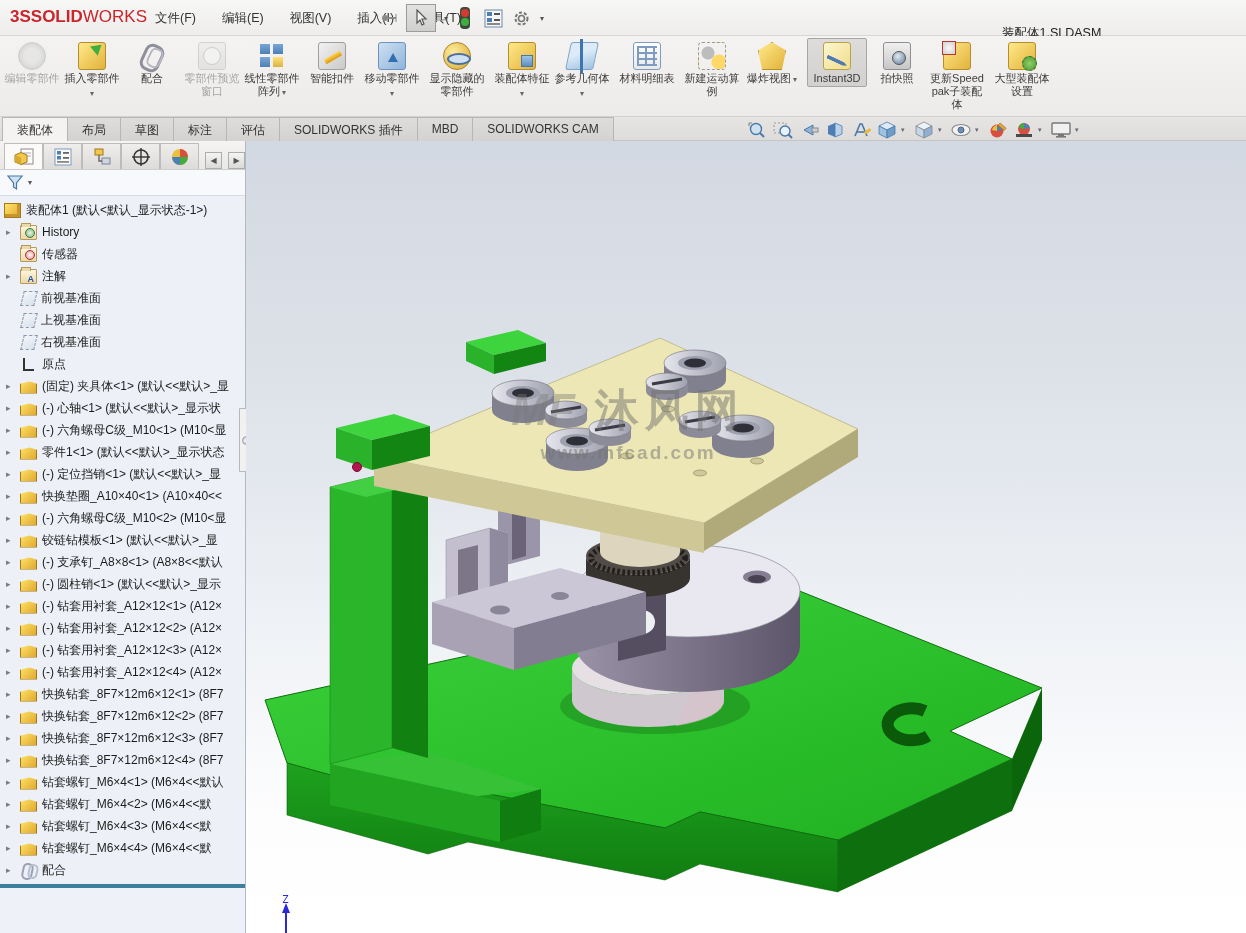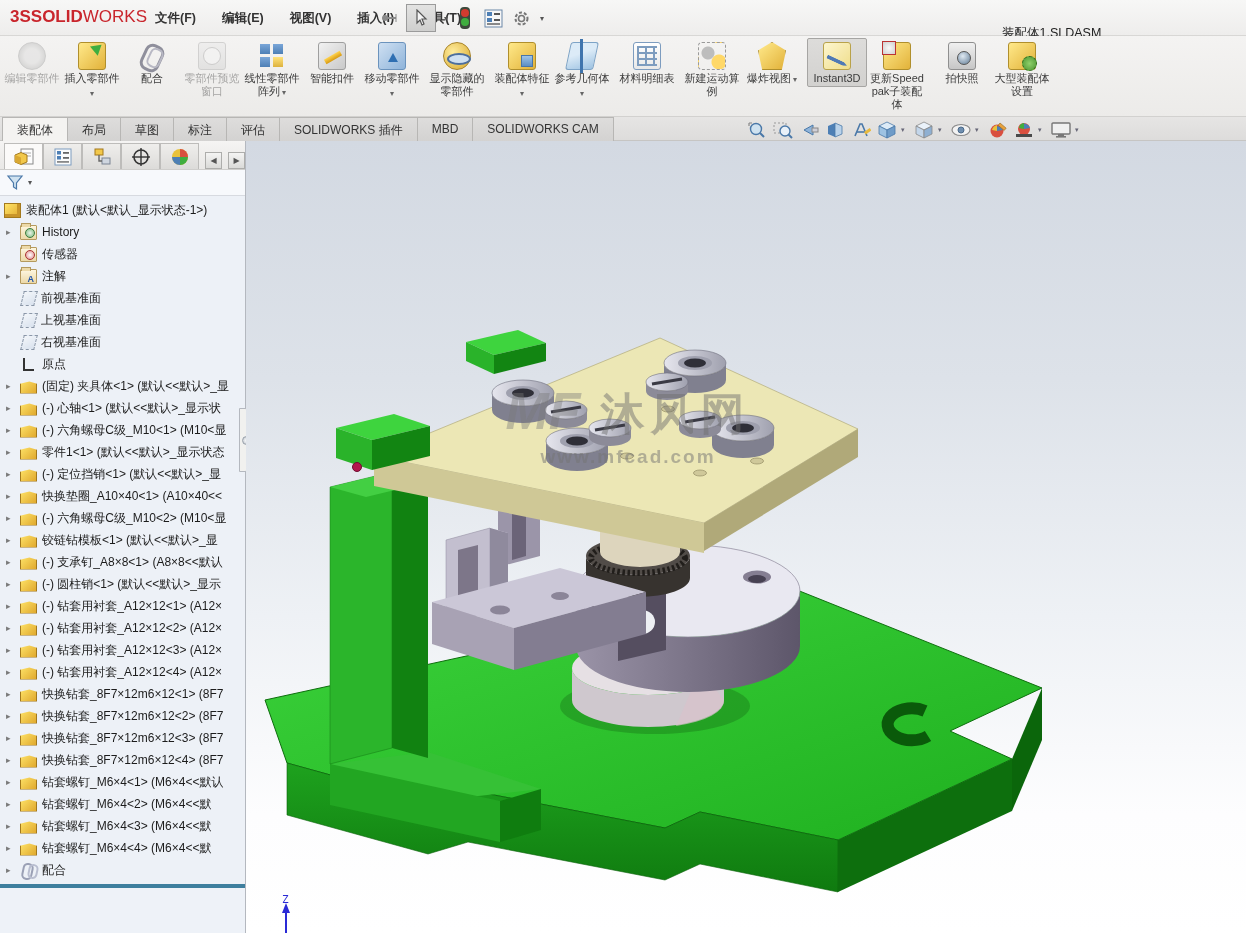--- a/index.html
+++ b/index.html
@@ -6,21 +6,21 @@
   html,body { width:1246px; height:933px; overflow:hidden;
     font-family:"Liberation Sans","DejaVu Sans",sans-serif; background:#e9e9e8; }
 
   
   #menubar { position:absolute; left:0; top:0; width:1246px; height:36px;
     background:linear-gradient(#f7f7f6,#eeedec); border-bottom:1px solid #d8d7d5; }
   #logo { position:absolute; left:10px; top:7px; font-size:17px; font-weight:bold;
     color:#c9252c; letter-spacing:.5px; font-style:italic; }
   #logo .lt { font-style:normal; letter-spacing:0; }
   #logo .wk { font-weight:normal; }
-  #menu-items { position:absolute; left:142px; top:0; height:36px; display:flex; align-items:center;font-weight:bold; }
+  #menu-items { position:absolute; left:142px; top:0; height:36px; display:flex; align-items:center; }
   .menu-item { padding:4px 13px; font-size:12.5px; color:#333; cursor:default; }
   #menubar-icons { position:absolute; left:378px; top:2px; height:32px; display:flex; align-items:center; gap:6px; }
   .mb-ico { width:22px; height:24px; display:flex; align-items:center; justify-content:center; }
   .mb-btn { border:1px solid #9b9b9b; background:linear-gradient(#e3e3e2,#cfcfce); width:30px; height:28px;
     display:flex; align-items:center; justify-content:center; }
   .caret { font-size:8px; color:#555; margin-left:2px; }
   #window-title { position:absolute; left:1002px; top:25px; font-size:12.5px; color:#222; }
 
   
   #ribbon { position:absolute; left:0; top:36px; width:1246px; height:81px;
@@ -126,21 +126,21 @@
   #splitter-handle::after { content:""; position:absolute; left:2px; top:27px; width:7px; height:7px; border-radius:50%;
     background:radial-gradient(#ffffff,#b9c0c9); border:1px solid #98a0aa; }
 
   
   #viewport { position:absolute; left:246px; top:141px; width:1000px; height:792px;
     background:linear-gradient(#d3d9e2 0%, #dde2e9 30%, #eef1f5 60%, #fdfdfe 85%, #ffffff 100%); overflow:hidden; }
   #model-svg { position:absolute; left:0; top:0; }
   #watermark { position:absolute; left:212px; top:240px; width:340px; text-align:center;
     color:rgba(110,110,110,.48); pointer-events:none; }
   #watermark .wm-row { font-size:44px; font-weight:bold; letter-spacing:6px; }
-  #watermark .wm-logo { font-size:52px; font-style:italic; letter-spacing:0; margin-right:20px; color:rgba(120,120,120,.40); }
+  #watermark .wm-logo { font-size:44px; font-style:italic; letter-spacing:0; margin-right:20px; color:rgba(120,120,120,.40); }
   #watermark .wm-url { font-size:19px; font-weight:bold; letter-spacing:2px; margin-top:2px; color:rgba(115,115,115,.5); }
   #triad { position:absolute; left:28px; bottom:-6px; width:40px; height:46px; }
   #triad text { font-size:11px; fill:#2a2ad6; font-family:"DejaVu Sans Mono",monospace; }
 </style>
 </head>
 <body>
 
 <div id="menubar">
   <div id="logo"><span class="lt">3S</span><span class="lt">SOLID</span><span class="lt wk">WORKS</span></div>
   <div id="menu-items">
@@ -302,32 +302,32 @@
     <div class="rb-wrap">
       <div class="rb-btn active">
         <div class="ribbon-ico ic-instant3d"></div>
         <div class="rb-label">Instant3D</div>
       </div>
 
     </div>
 
     <div class="rb-wrap">
       <div class="rb-btn">
+        <div class="ribbon-ico ic-snapshot"></div>
+        <div class="rb-label">拍快照</div>
+      </div>
+
+    </div>
+
+    <div class="rb-wrap">
+      <div class="rb-btn">
         <div class="ribbon-ico ic-speedpak"></div>
         <div class="rb-label">更新Speedpak子装配体</div>
       </div>
       <div class="rb-sep"></div>
-    </div>
-
-    <div class="rb-wrap">
-      <div class="rb-btn">
-        <div class="ribbon-ico ic-snapshot"></div>
-        <div class="rb-label">拍快照</div>
-      </div>
-
     </div>
 
     <div class="rb-wrap">
       <div class="rb-btn">
         <div class="ribbon-ico ic-largeasm"></div>
         <div class="rb-label">大型装配体设置</div>
       </div>
 
     </div>
   </div>

